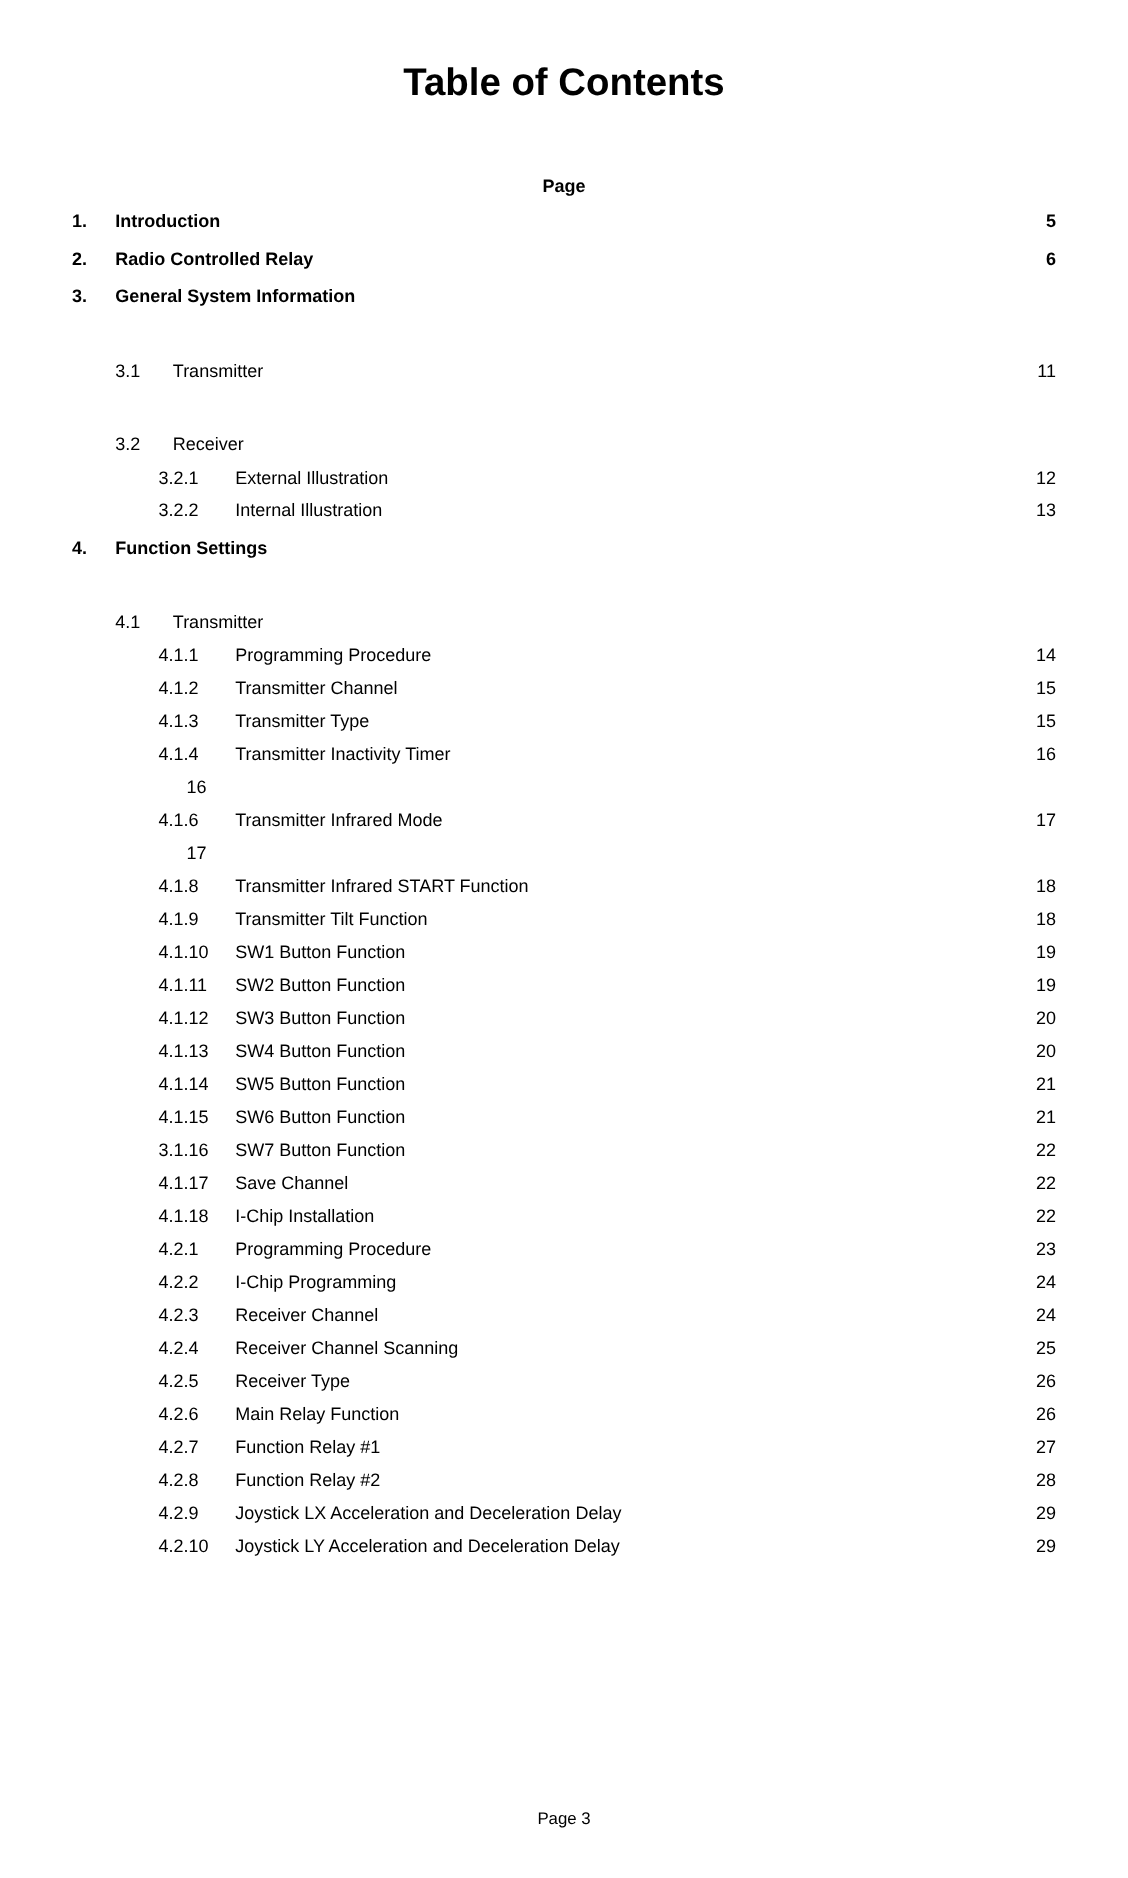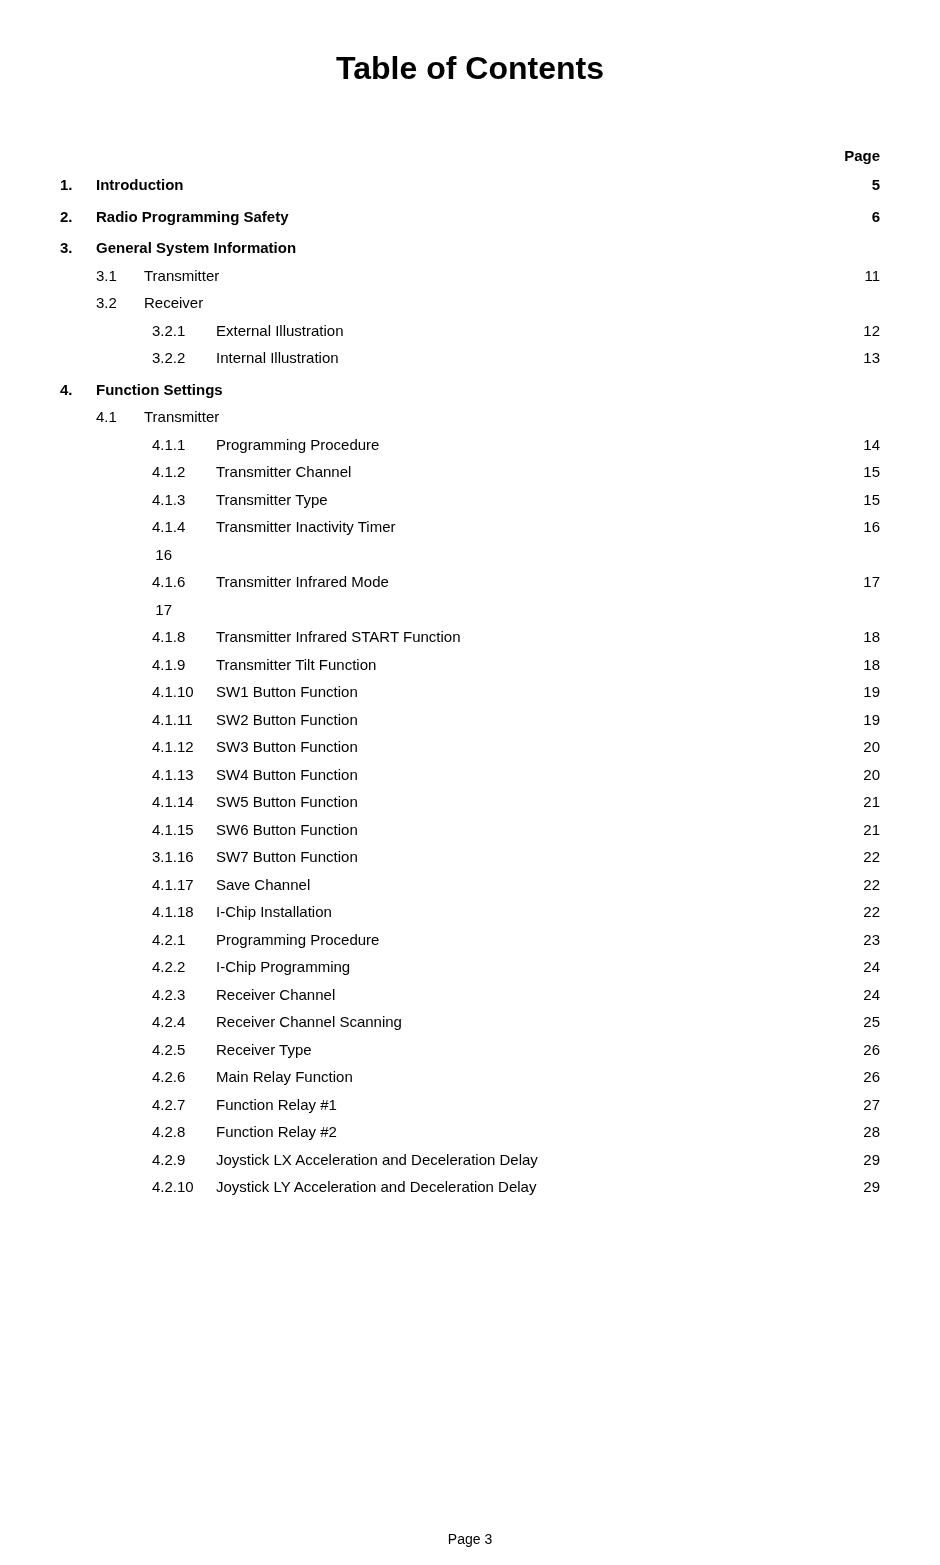--- a/index.html
+++ b/index.html
@@ -28,21 +28,21 @@
     .page-title {
       text-align: center;
       font-size: 32px;
       font-weight: bold;
       margin-bottom: 60px;
       margin-top: 10px;
     }
 
     .page-header {
       display: flex;
-      justify-content: flex-end;
+      justify-content: center;
       margin-bottom: 8px;
       font-weight: bold;
       font-size: 15px;
     }
 
     .toc-entry {
       display: flex;
       justify-content: space-between;
       align-items: baseline;
       margin-bottom: 2px;
@@ -77,49 +77,49 @@
 
     
     .level2 {
       font-size: 15px;
       padding-left: 36px;
     }
 
     .level2 .toc-label {
       display: flex;
       gap: 12px;
+      margin-top: 34px;
     }
 
     .level2 .num {
       min-width: 36px;
     }
 
     
     .level3 {
       font-size: 15px;
       padding-left: 72px;
     }
 
     .level3 .toc-label {
       display: flex;
       gap: 12px;
     }
 
     .level3 .num {
       min-width: 52px;
-      margin-left: 20px;
     }
 
     .section-gap {
       margin-top: 6px;
     }
 
     .page-footer {
       position: absolute;
-      bottom: 18px;
+      bottom: 42px;
       left: 0;
       right: 0;
       text-align: center;
       font-size: 14px;
     }
   </style>
 </head>
 <body>
 
 <div class="page">
@@ -134,21 +134,21 @@
   <div class="toc-entry level1">
         <div class="toc-label">
           <span class="num">1.</span>
           <span>Introduction</span>
         </div>
         <span class="toc-page">5</span>
       </div>
       <div class="toc-entry level1 section-gap">
         <div class="toc-label">
           <span class="num">2.</span>
-          <span>Radio Programming Safety</span>
+          <span>Radio Controlled Relay</span>
         </div>
         <span class="toc-page">6</span>
       </div>
       <div class="toc-entry level1 section-gap">
         <div class="toc-label">
           <span class="num">3.</span>
           <span>General System Information</span>
         </div>
         <span class="toc-page"></span>
       </div>

